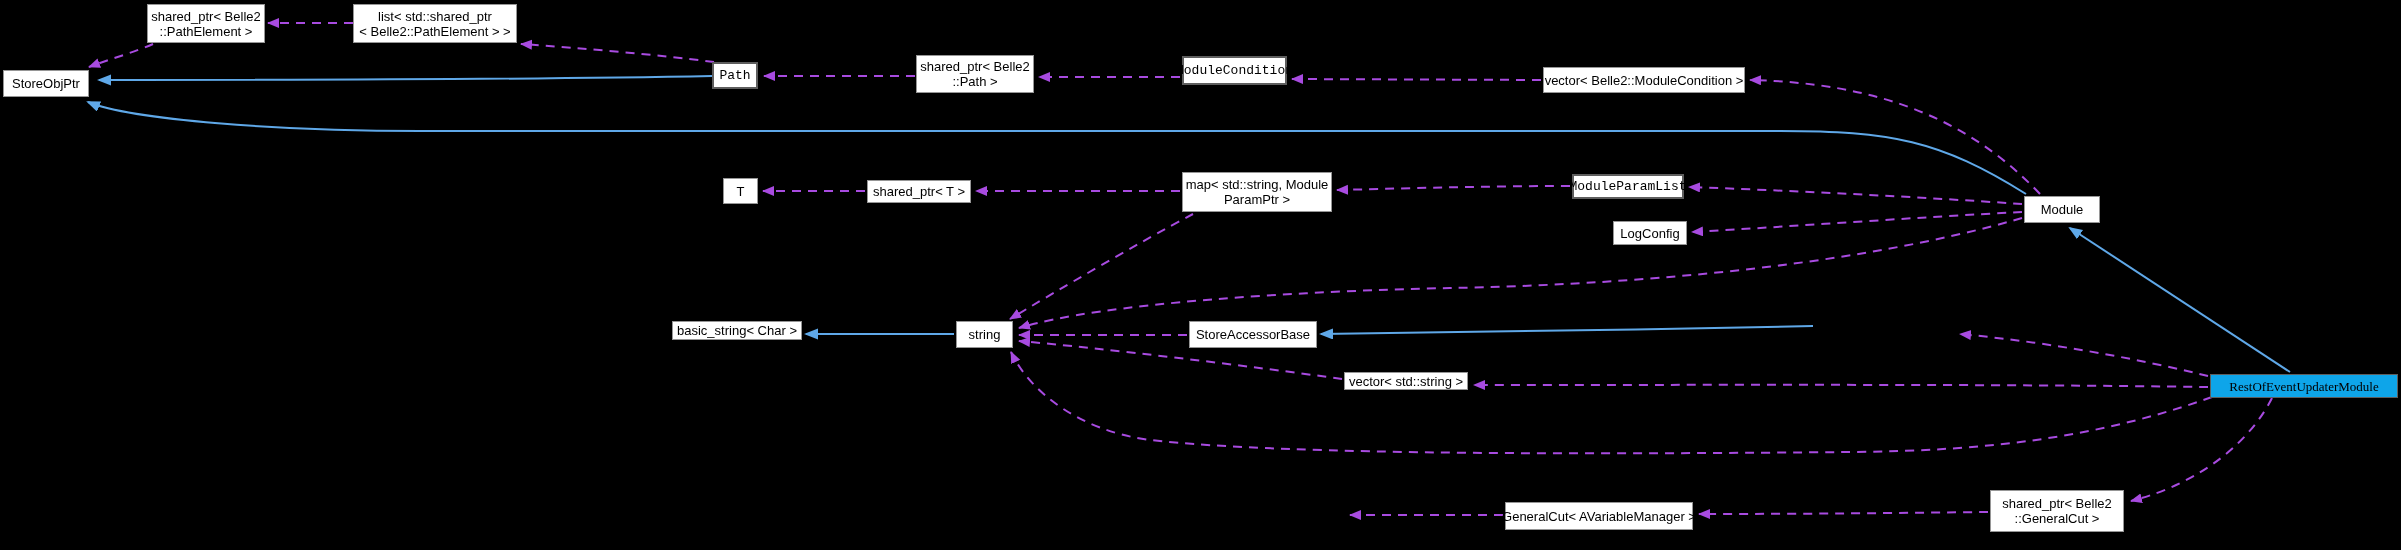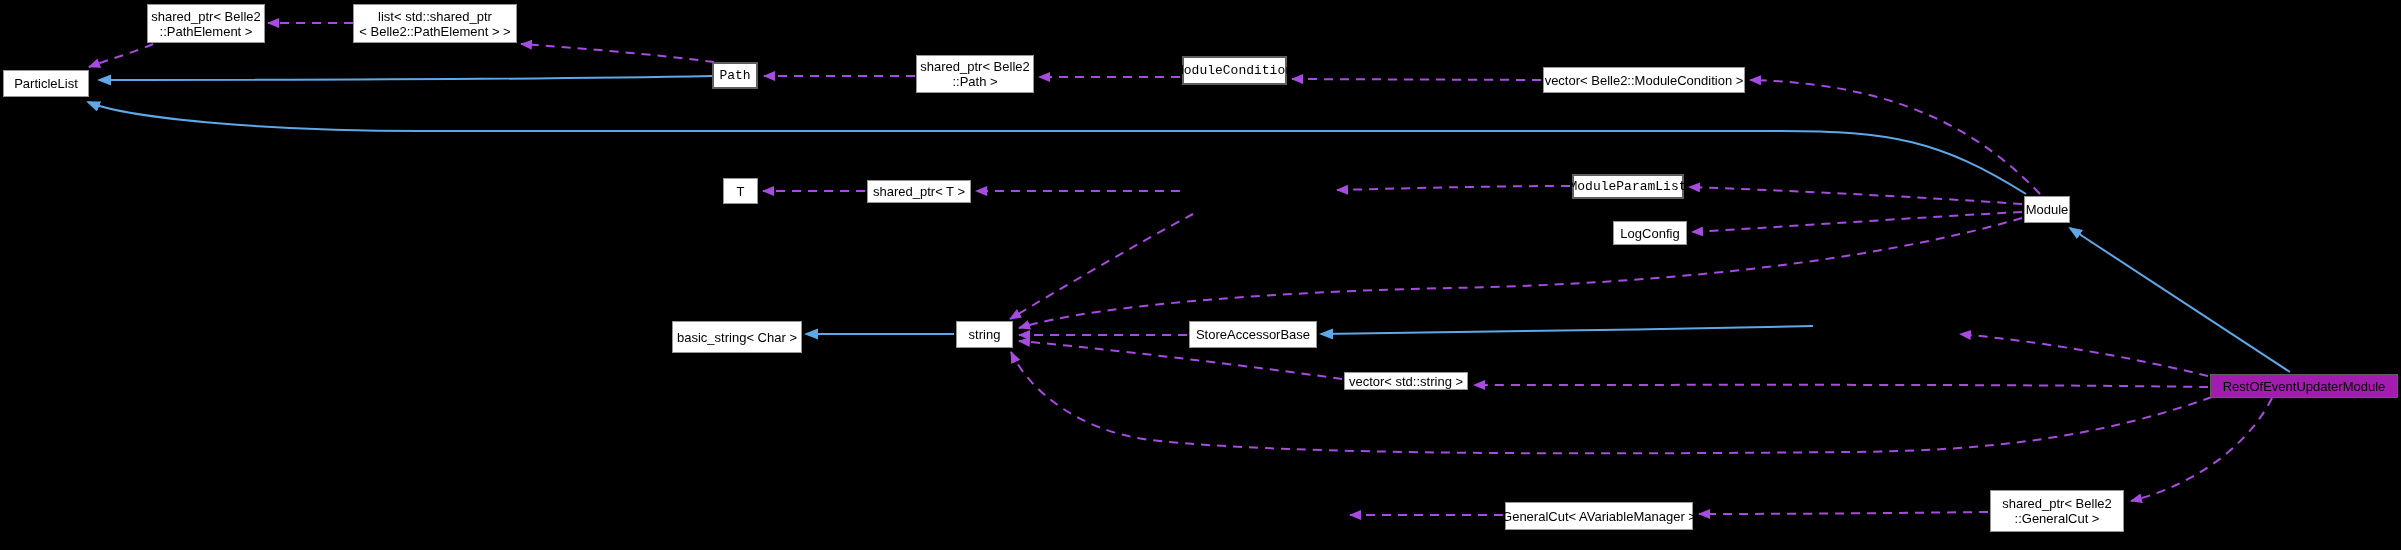--- a/index.html
+++ b/index.html
@@ -4,21 +4,21 @@
 <style>
   html,body{margin:0;padding:0;background:#000;}
   #canvas{position:relative;width:2401px;height:550px;background:#000;overflow:hidden;
           font-family:"Liberation Sans", sans-serif;}
   #edges{position:absolute;left:0;top:0;width:2401px;height:550px;}
   .node{position:absolute;box-sizing:border-box;display:flex;align-items:center;justify-content:center;
         background:#ffffff;border:1px solid #969696;color:#000;font-size:13px;line-height:15px;
         text-align:center;z-index:2;}
   .node span{white-space:pre;display:block;}
   .nd{border:2px solid #5e5e5e;font-family:Liberation Mono, monospace;}
-  .current{background:#a21caf;border:1px solid #5e5e5e;}
+  .current{background:#0ea5e9;border:1px solid #5e5e5e;font-family:Liberation Serif, serif;}
   .e-use{stroke:#a84be0;stroke-width:2;fill:none;stroke-dasharray:9 7;}
   .e-inh{stroke:#5fa8e8;stroke-width:2;fill:none;}
 </style>
 </head>
 <body>
 
 <div id="canvas">
 
   <svg id="edges" viewBox="0 0 2401 550">
     <defs>
@@ -54,21 +54,21 @@
     <path class="e-use" d="M 1342,379 C 1250,366 1100,348 1019,341" marker-end="url(#ah-use)"></path>
     <path class="e-use" d="M 2208,376 C 2130,357 2045,342 1960,334" marker-end="url(#ah-use)"></path>
     <path class="e-use" d="M 2208,387 C 2000,384 1700,385 1474,385" marker-end="url(#ah-use)"></path>
     <path class="e-use" d="M 2212,397 C 2100,437 1990,451 1850,452 C 1620,454 1290,456 1150,440 C 1080,431 1030,392 1011,352" marker-end="url(#ah-use)"></path>
     <path class="e-use" d="M 2272,398 C 2252,438 2205,482 2131,501" marker-end="url(#ah-use)"></path>
     <path class="e-use" d="M 1988,512 C 1900,513 1800,514 1699,514" marker-end="url(#ah-use)"></path>
     <path class="e-use" d="M 1503,515 L 1350,515" marker-end="url(#ah-use)"></path>
   </svg>
 
   <div class="node" style="left:3px;top:70px;width:86px;height:27px">
-      <span>ParticleList</span>
+      <span>StoreObjPtr</span>
     </div>
   <div class="node" style="left:147px;top:4px;width:118px;height:39px">
       <span>shared_ptr&lt; Belle2
 ::PathElement &gt;</span>
     </div>
   <div class="node" style="left:353px;top:4px;width:164px;height:39px">
       <span>list&lt; std::shared_ptr
 &lt; Belle2::PathElement &gt; &gt;</span>
     </div>
   <div class="node nd" style="left:712px;top:62px;width:46px;height:27px">
@@ -83,30 +83,34 @@
     </div>
   <div class="node" style="left:1543px;top:67px;width:202px;height:26px">
       <span>vector&lt; Belle2::ModuleCondition &gt;</span>
     </div>
   <div class="node" style="left:723px;top:178px;width:35px;height:26px">
       <span>T</span>
     </div>
   <div class="node" style="left:867px;top:180px;width:104px;height:23px">
       <span>shared_ptr&lt; T &gt;</span>
     </div>
+  <div class="node" style="left:1182px;top:172px;width:150px;height:40px">
+      <span>map&lt; std::string, Module
+ParamPtr &gt;</span>
+    </div>
   <div class="node nd" style="left:1572px;top:174px;width:112px;height:25px">
       <span>ModuleParamList</span>
     </div>
   <div class="node" style="left:1613px;top:221px;width:74px;height:24px">
       <span>LogConfig</span>
     </div>
-  <div class="node" style="left:2024px;top:196px;width:46px;height:27px">
+  <div class="node" style="left:2024px;top:196px;width:76px;height:27px">
       <span>Module</span>
     </div>
-  <div class="node" style="left:672px;top:321px;width:130px;height:32px">
+  <div class="node" style="left:672px;top:321px;width:130px;height:19px">
       <span>basic_string&lt; Char &gt;</span>
     </div>
   <div class="node" style="left:956px;top:321px;width:57px;height:27px">
       <span>string</span>
     </div>
   <div class="node" style="left:1189px;top:321px;width:128px;height:27px">
       <span>StoreAccessorBase</span>
     </div>
   <div class="node" style="left:1344px;top:372px;width:124px;height:18px">
       <span>vector&lt; std::string &gt;</span>

